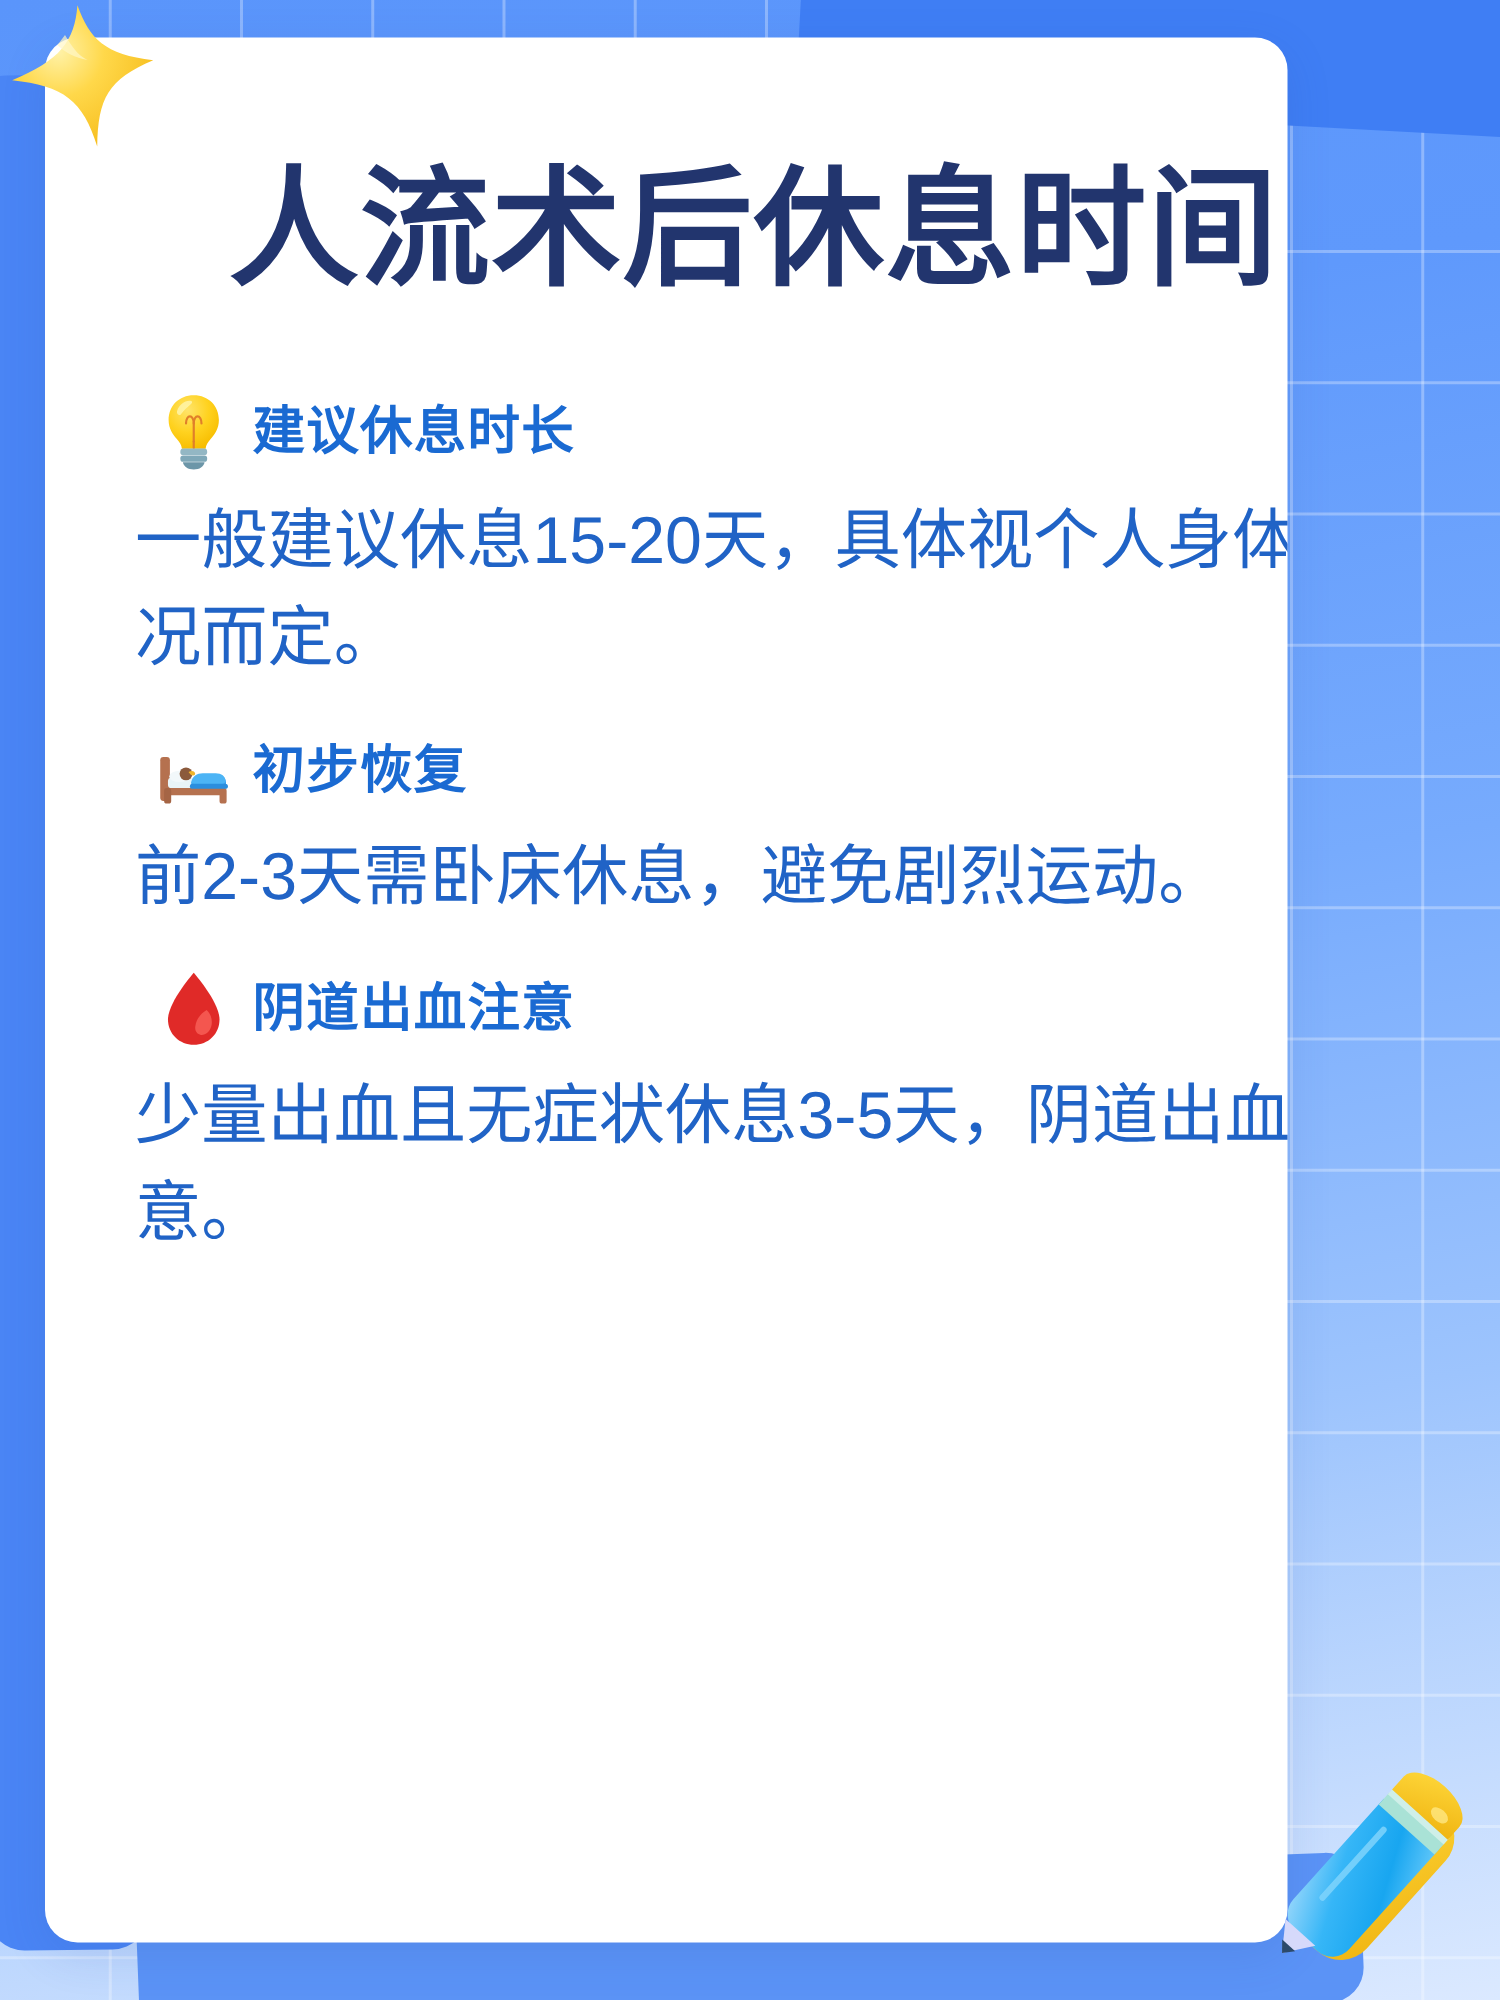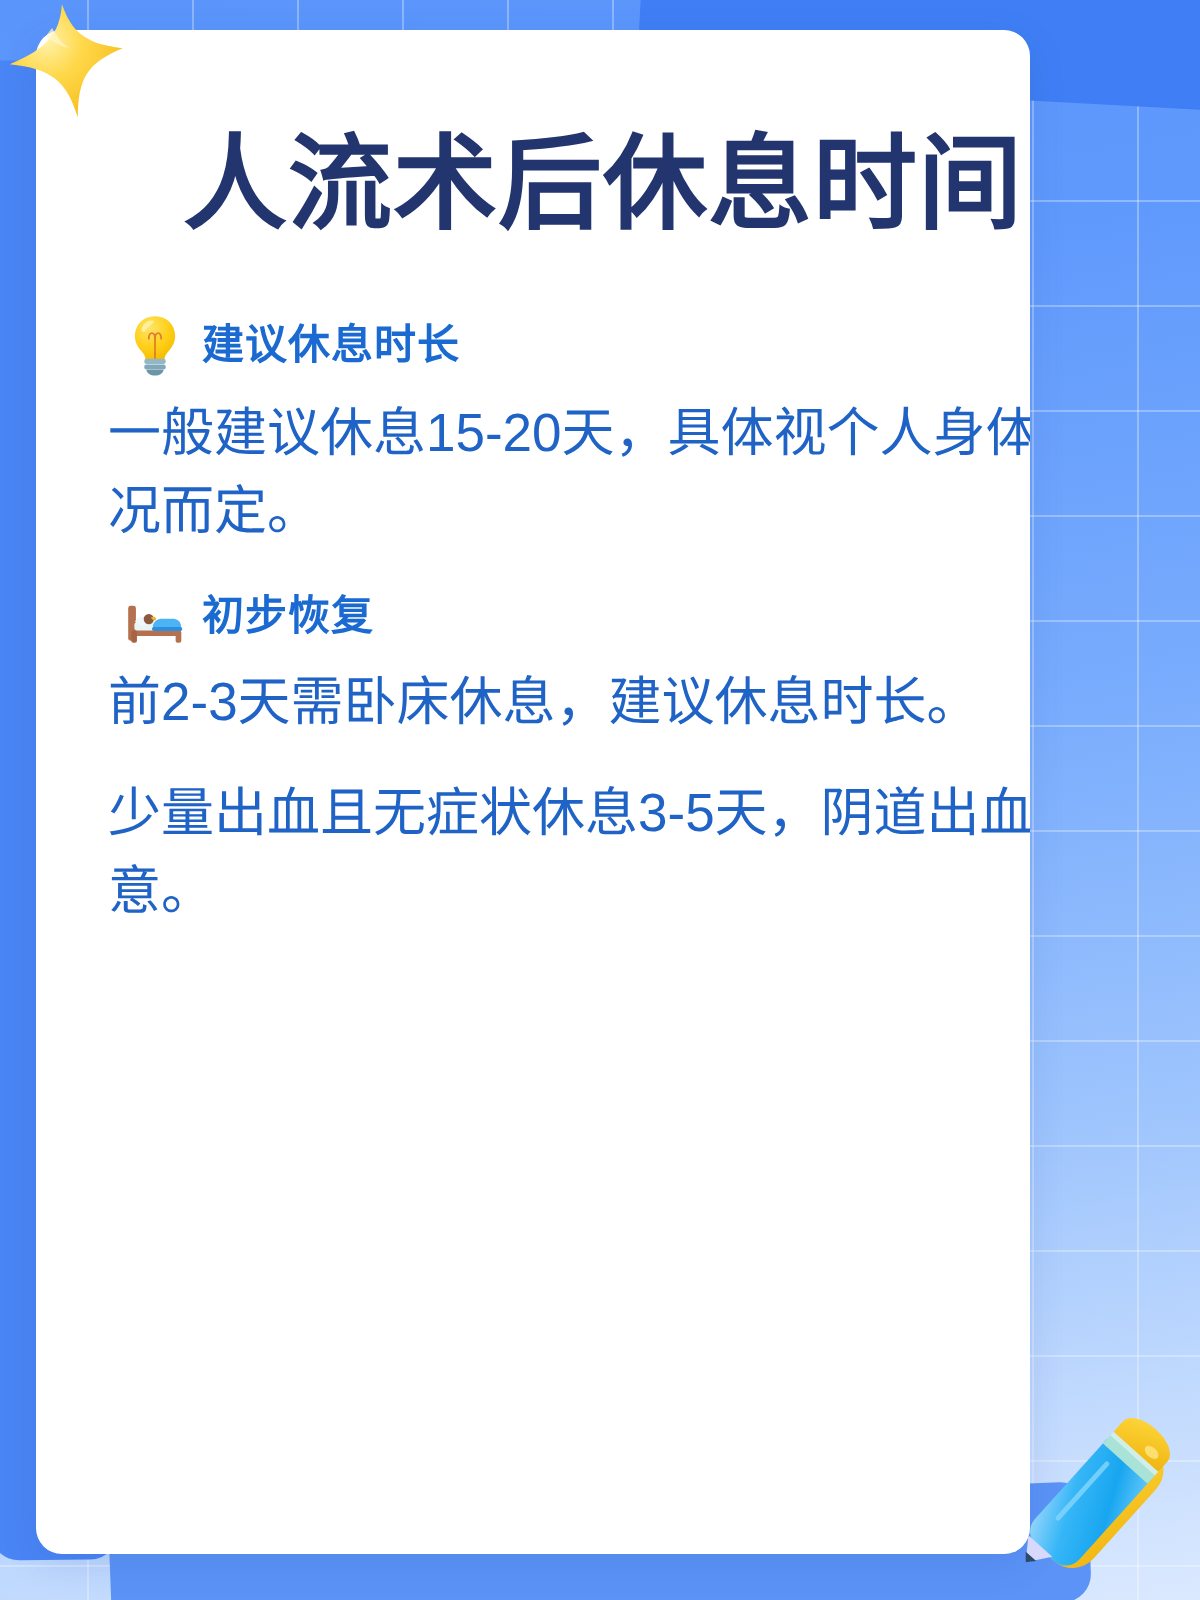--- a/index.html
+++ b/index.html
@@ -224,24 +224,33 @@
                 <ellipse cx="21" cy="37" rx="8" ry="4.4" fill="#f2f8fa"></ellipse>
                 <circle cx="26" cy="35" r="5" fill="#8b5a3c"></circle>
                 <path d="M28 33.5c2.6-1.4 4.4-0.7 5 0.9 0.4 1.1-0.5 2.1-1.6 1.9-1.4-0.3-2.5-1.3-3.4-2.8z" fill="#f0b429"></path>
                 <path d="M30 44c0-5.2 3.6-8.6 8.6-8.6h10.6c4.6 0 7.8 2.4 7.8 6.2V44z" fill="#3aa0ee"></path>
                 <path d="M30 41.5c1-4.4 4.4-6.9 9-6.9h10c4.5 0 7.6 2.3 7.6 5.8 0 1.5-1 2.4-2.6 2.4H32.3c-1.6 0-2.6-0.6-2.3-1.3z" fill="#4cb4f5"></path>
                 <rect x="29" y="42.6" width="29.5" height="4" rx="2" fill="#2b8ede"></rect>
               </svg>
             </span>
             <span class="sec-title">初步恢复</span>
           </div>
-          <p class="sec-body">前2-3天需卧床休息，建议休息时长。</p>
+          <p class="sec-body">前2-3天需卧床休息，避免剧烈运动。</p>
         </div>
 
         <div class="section s3">
+          <div class="sec-head">
+            <span class="sec-emoji">
+              <svg class="emoji-svg" viewBox="0 0 64 64" xmlns="http://www.w3.org/2000/svg">
+                <path d="M32 4c0 0-20 22.8-20 36.2C12 51.8 21 60 32 60s20-8.2 20-19.8C52 26.8 32 4 32 4z" fill="#e02a28"></path>
+                <path d="M42 33c3.5 3.4 4.8 8 3.6 12.6-1.1 4.1-4.4 7-8 6.7-3-0.3-4.9-3-4.4-6.6 0.7-5.4 3.9-9.7 8.8-12.7z" fill="#f4564f"></path>
+              </svg>
+            </span>
+            <span class="sec-title">阴道出血注意</span>
+          </div>
           <p class="sec-body">少量出血且无症状休息3-5天，阴道出血注意。</p>
         </div>
 
       </div>
     </div>
   </div>
 
   <div class="star-deco">
     <svg class="emoji-svg" viewBox="0 0 128 120" xmlns="http://www.w3.org/2000/svg">
       <defs>

